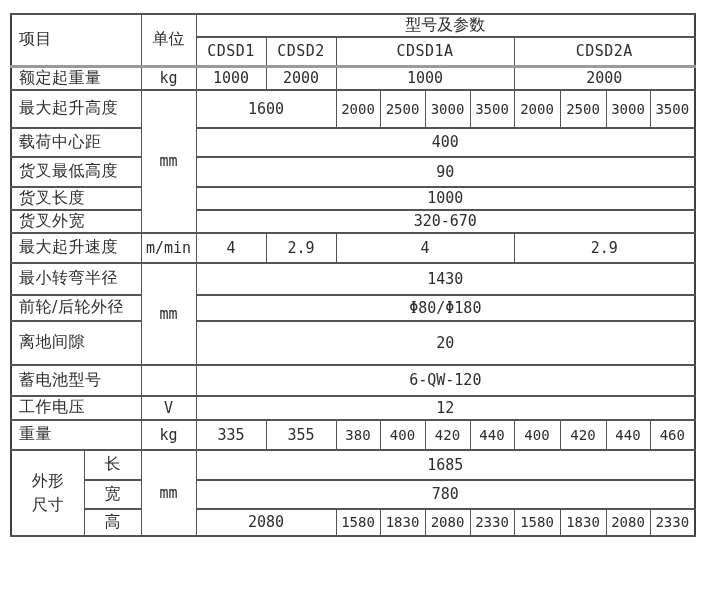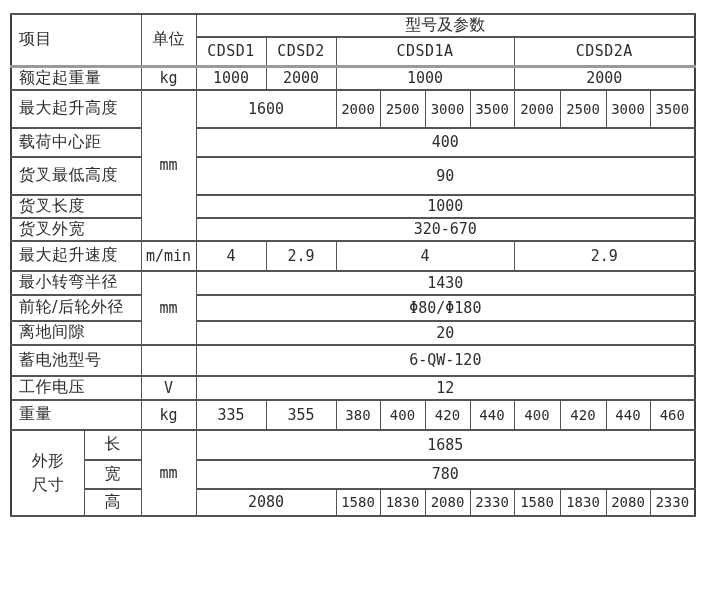--- a/index.html
+++ b/index.html
@@ -83,21 +83,21 @@
     <td class="narrow">2500</td>
     <td class="narrow">3000</td>
     <td class="narrow">3500</td>
   </tr>
 
   <tr style="height:29px">
     <td class="lbl" colspan="2">载荷中心距</td>
     <td class="num" colspan="10">400</td>
   </tr>
 
-  <tr style="height:38px">
+  <tr style="height:30px">
     <td class="lbl" colspan="2">货叉最低高度</td>
     <td class="num" colspan="10">90</td>
   </tr>
 
   <tr style="height:20px">
     <td class="lbl" colspan="2">货叉长度</td>
     <td class="num" colspan="10">1000</td>
   </tr>
 
   <tr style="height:19px">
@@ -107,32 +107,32 @@
 
   <tr style="height:30px">
     <td class="lbl" colspan="2">最大起升速度</td>
     <td class="unit">m/min</td>
     <td class="num">4</td>
     <td class="num">2.9</td>
     <td class="num" colspan="4">4</td>
     <td class="num" colspan="4">2.9</td>
   </tr>
 
-  <tr style="height:24px">
+  <tr style="height:32px">
     <td class="lbl" colspan="2">最小转弯半径</td>
     <td class="unit" rowspan="3">mm</td>
     <td class="num" colspan="10">1430</td>
   </tr>
 
   <tr style="height:26px">
     <td class="lbl" colspan="2">前轮/后轮外径</td>
     <td class="num" colspan="10">Φ80/Φ180</td>
   </tr>
 
-  <tr style="height:24px">
+  <tr style="height:44px">
     <td class="lbl" colspan="2">离地间隙</td>
     <td class="num" colspan="10">20</td>
   </tr>
 
   <tr style="height:31px">
     <td class="lbl" colspan="2">蓄电池型号</td>
     <td class="unit"></td>
     <td class="num" colspan="10">6-QW-120</td>
   </tr>
 

